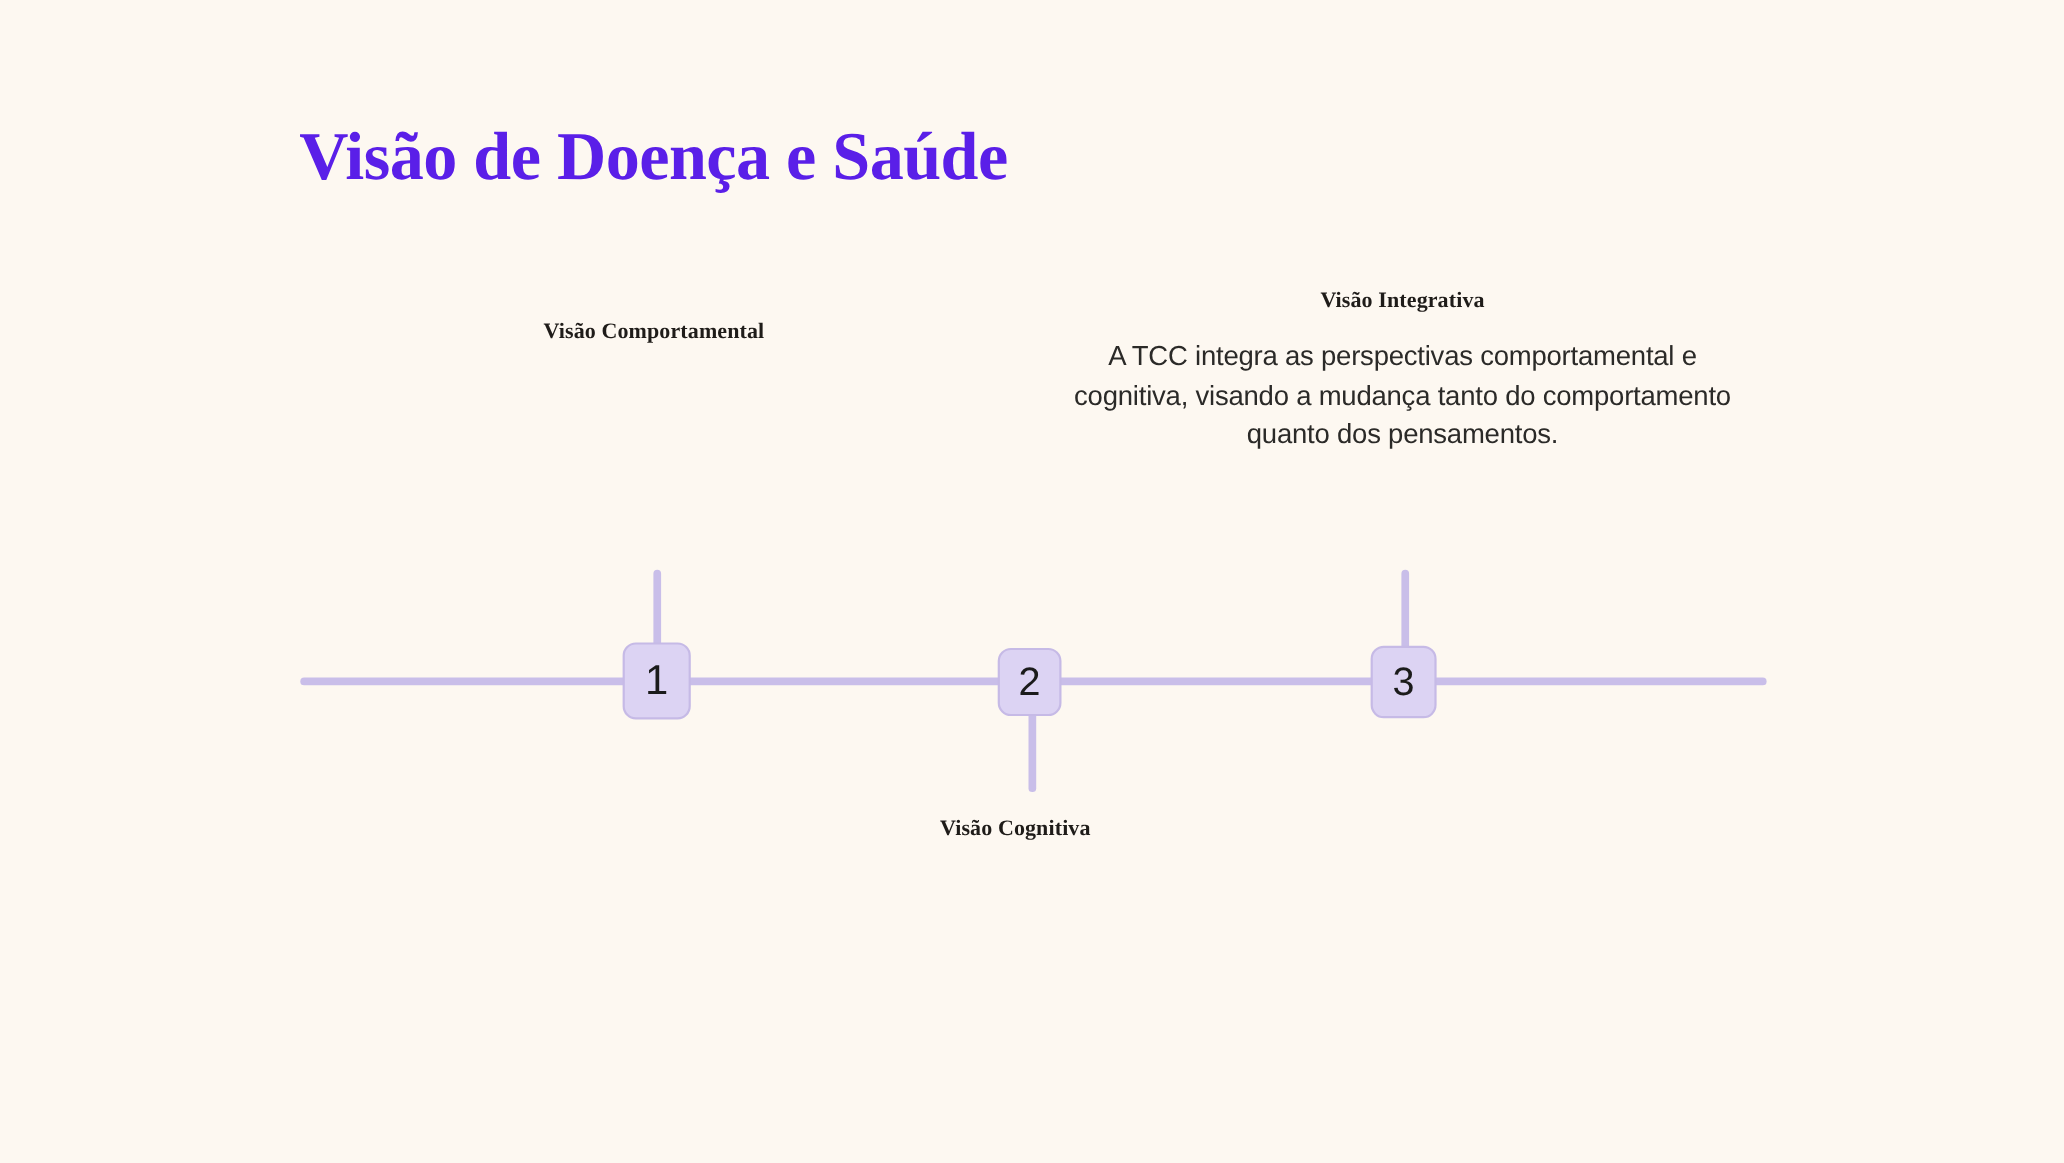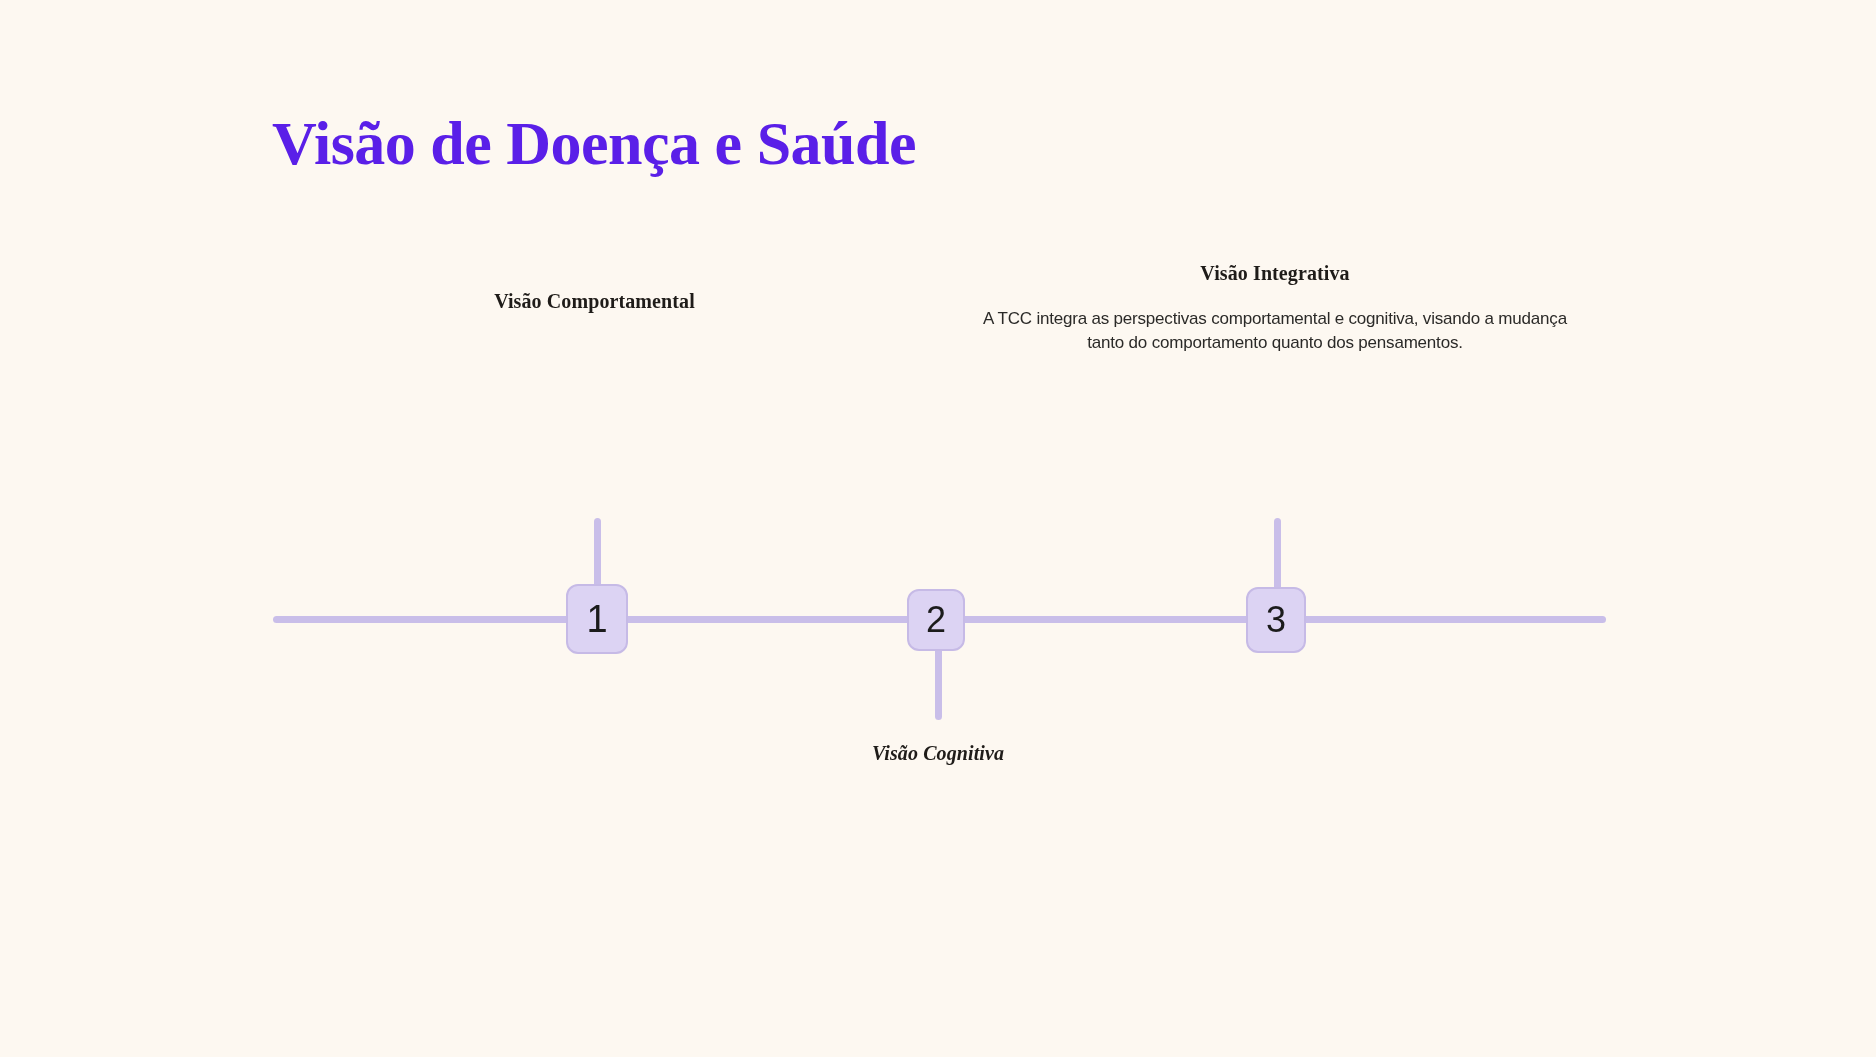--- a/index.html
+++ b/index.html
@@ -69,29 +69,29 @@
     font-family:"Liberation Serif",serif;
     font-weight:700;
     font-size:20px;
     color:#1F1C19;
     letter-spacing:0.1px;
   }
   .block p{
     margin:0;
     font-family:"Liberation Sans",sans-serif;
     font-weight:300;
-    font-size:17px;
+    font-size:25px;
     line-height:1.42;
     color:#2B2A28;
     letter-spacing:-0.2px;
   }
 
   .block-1{ left:297px; top:290px; width:595px; }
   .block-3{ left:975px; top:262px; width:600px; }
-  .block-2{ left:638px; top:742px; width:600px;font-style:italic; }
+  .block-2{ left:623px; top:742px; width:600px; }
 </style>
 </head>
 <body>
 
 <div id="canvas">
 
   <div class="title">Visão de Doença e Saúde</div>
 
   <div class="rail"></div>
 

